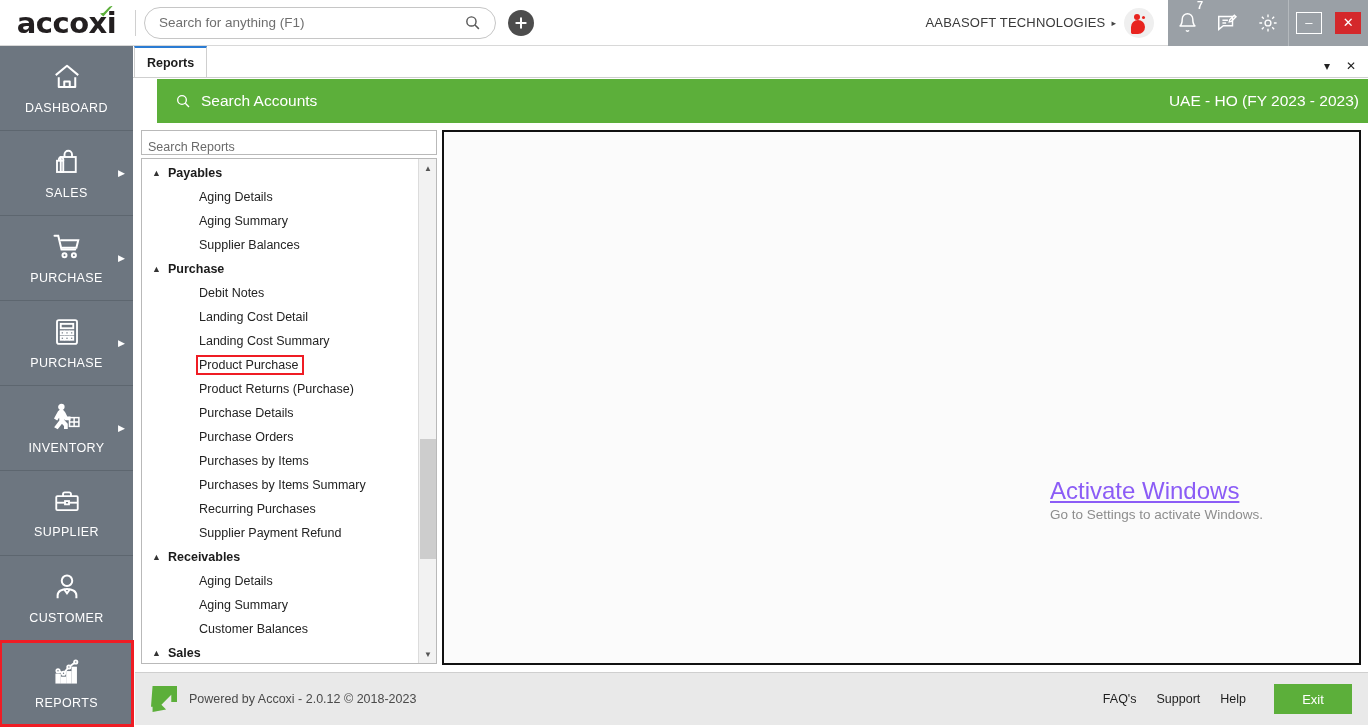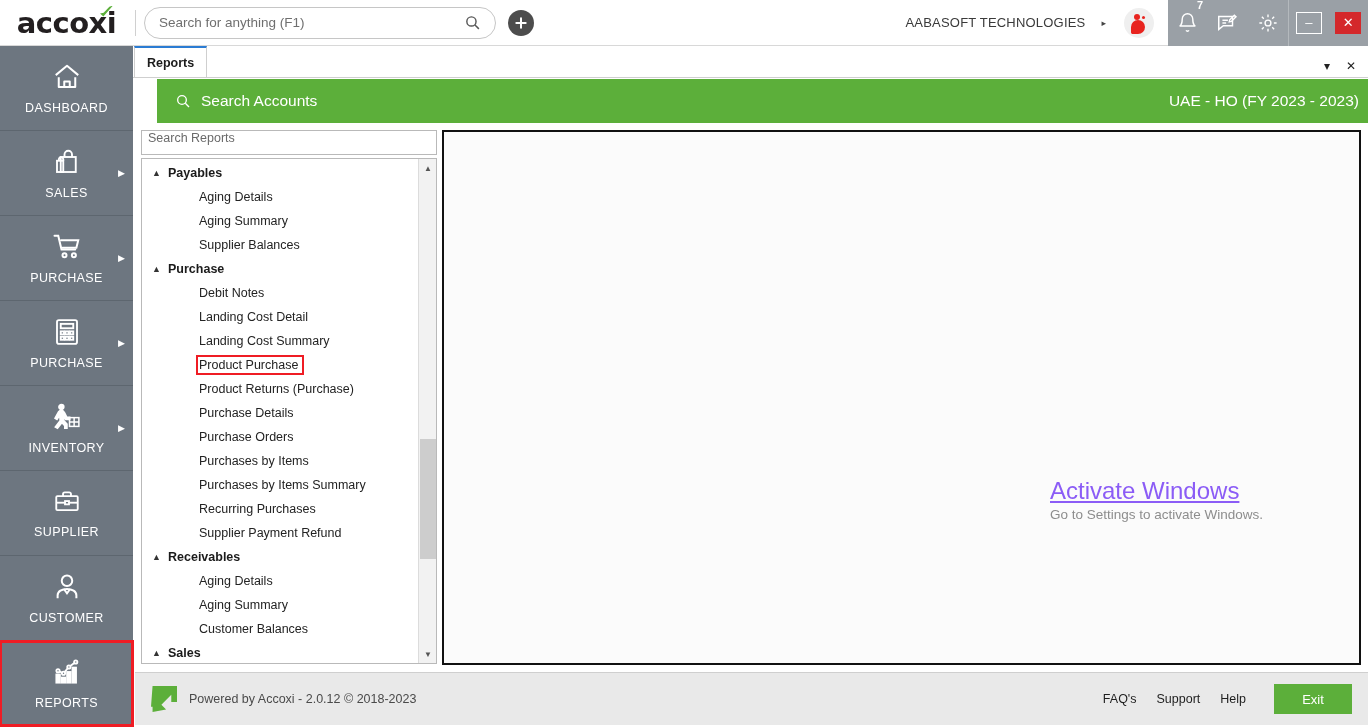--- a/index.html
+++ b/index.html
@@ -72,21 +72,20 @@
     display: flex; align-items: center;
     padding: 0 14px; background: #fff;
   }
   .branch-wrap .val {
     flex: 1; font-size: 13.5px; color: #333;
   }
   .company-zone {
     margin-left: auto;
     display: flex; align-items: center; height: 46px;
     padding-right: 0px;
-    gap: 10px;
   }
   .company-name {
     font-size: 13px; color: #3a3a3a; letter-spacing: .2px;
     white-space: nowrap;
   }
   .company-caret {
     margin: 0 8px 0 6px; font-size: 9px; color: #444;
   }
   .avatar {
     width: 30px; height: 30px; border-radius: 50%;
@@ -186,21 +185,21 @@
   }
 
   
   .reportpanel {
     position: absolute; left: 141px; top: 130px;
     width: 296px; height: 535px;
   }
   .rsearch {
     width: 296px; height: 25px;
     border: 1px solid #b9b9b9; background: #fff;
-    display: flex; align-items: flex-start; padding: 0 6px;
+    display: flex; align-items: flex-end; padding: 0 6px;
   }
   .rsearch input {
     border: none; outline: none; width: 100%;
     font-size: 12.5px; color: #3b3b3b;
     font-family: "Liberation Sans", sans-serif;
   }
   .rsearch input::placeholder { color: #6a6a6a; }
   .treebox {
     margin-top: 3px;
     width: 296px; height: 506px;

